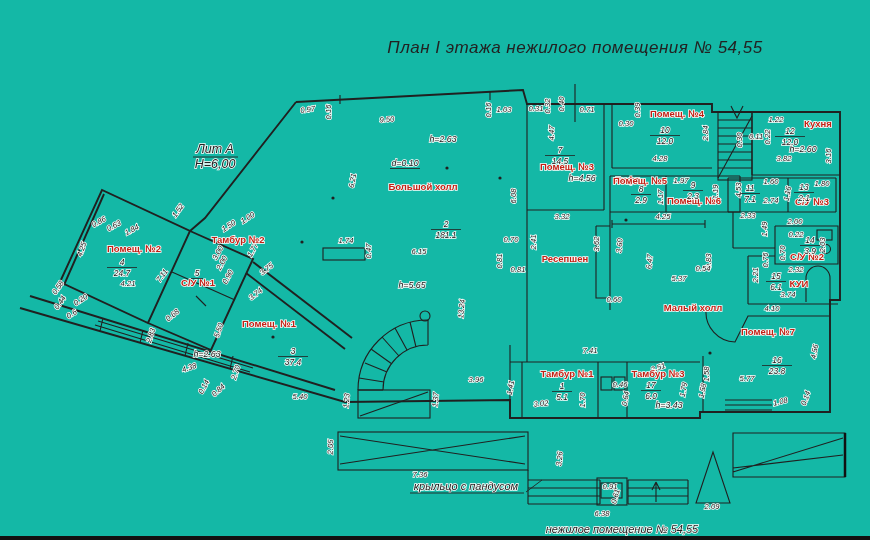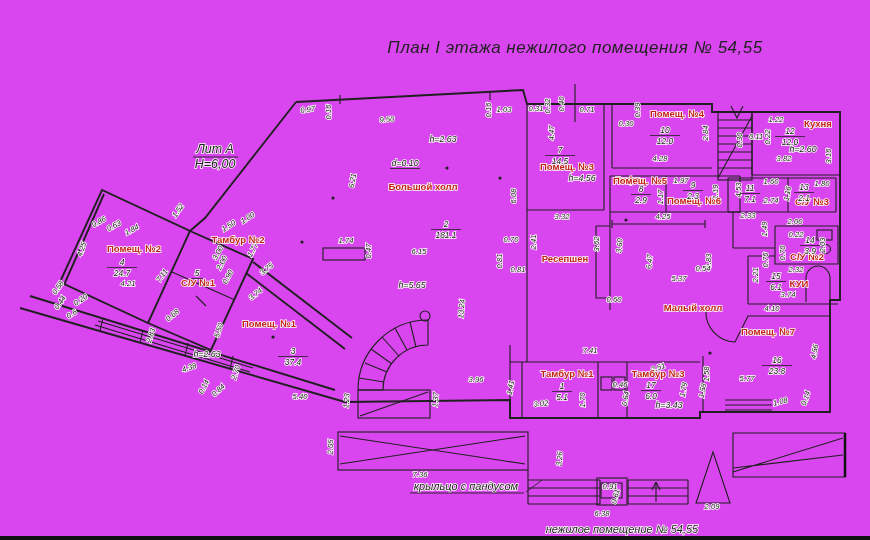--- a/index.html
+++ b/index.html
@@ -1,16 +1,16 @@
 <!DOCTYPE html>
 <html><head>
 <meta charset="utf-8">
 <style>
   html,body{margin:0;padding:0;background:#e8e8e6;}
-  .stage{position:relative;width:870px;height:540px;background:#d946ef;overflow:hidden;
+  .stage{position:relative;width:870px;height:540px;background:#14b8a6;overflow:hidden;
          font-family:"Liberation Sans",sans-serif;}
   svg{position:absolute;left:0;top:0;}
   text{paint-order:stroke;stroke:#fdfdfb;stroke-width:1.6px;}
   .title{font-size:17px;font-style:italic;fill:#222;stroke-width:0;letter-spacing:.5px;}
   .litera{font-size:12.5px;font-style:italic;fill:#222;}
   .dim{font-size:7.6px;font-style:italic;fill:#161616;}
   .room-label{font-size:9.5px;font-weight:bold;fill:#c22015;}
   .frac{font-size:8.4px;font-style:italic;fill:#161616;}
   .hmark{font-size:8.8px;font-style:italic;fill:#161616;}
   .foot{font-size:11px;font-style:italic;fill:#222;}

